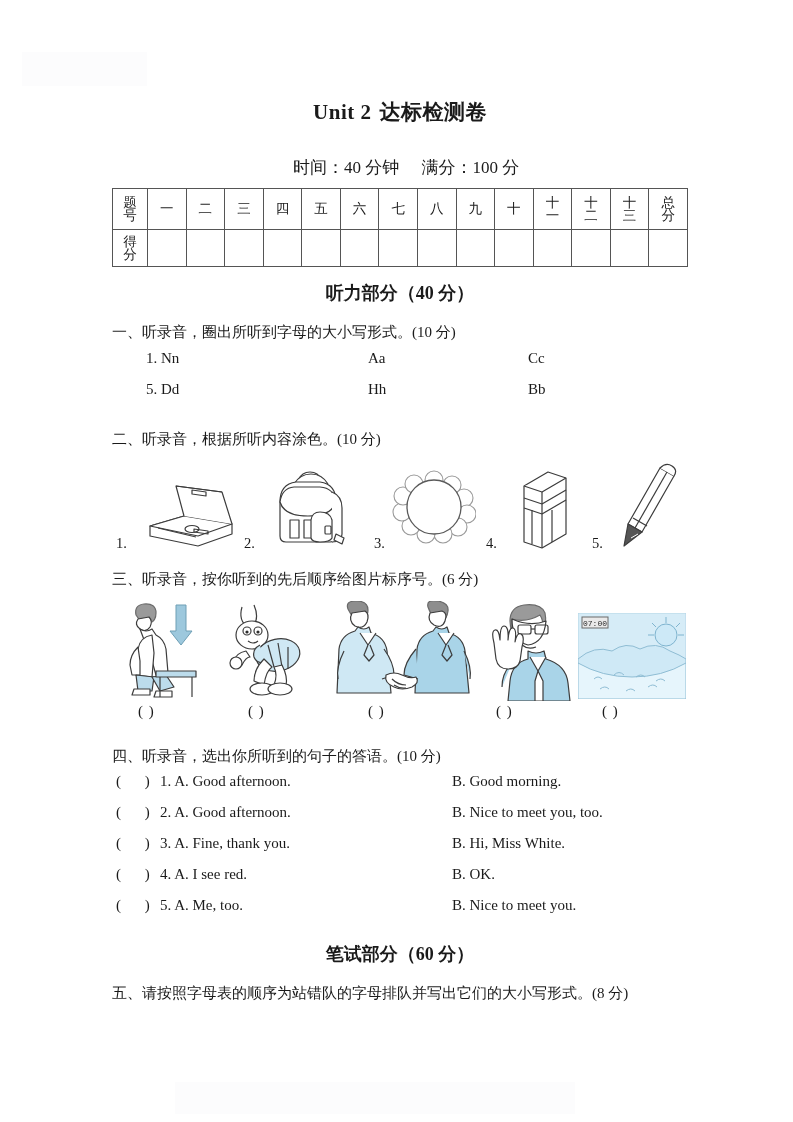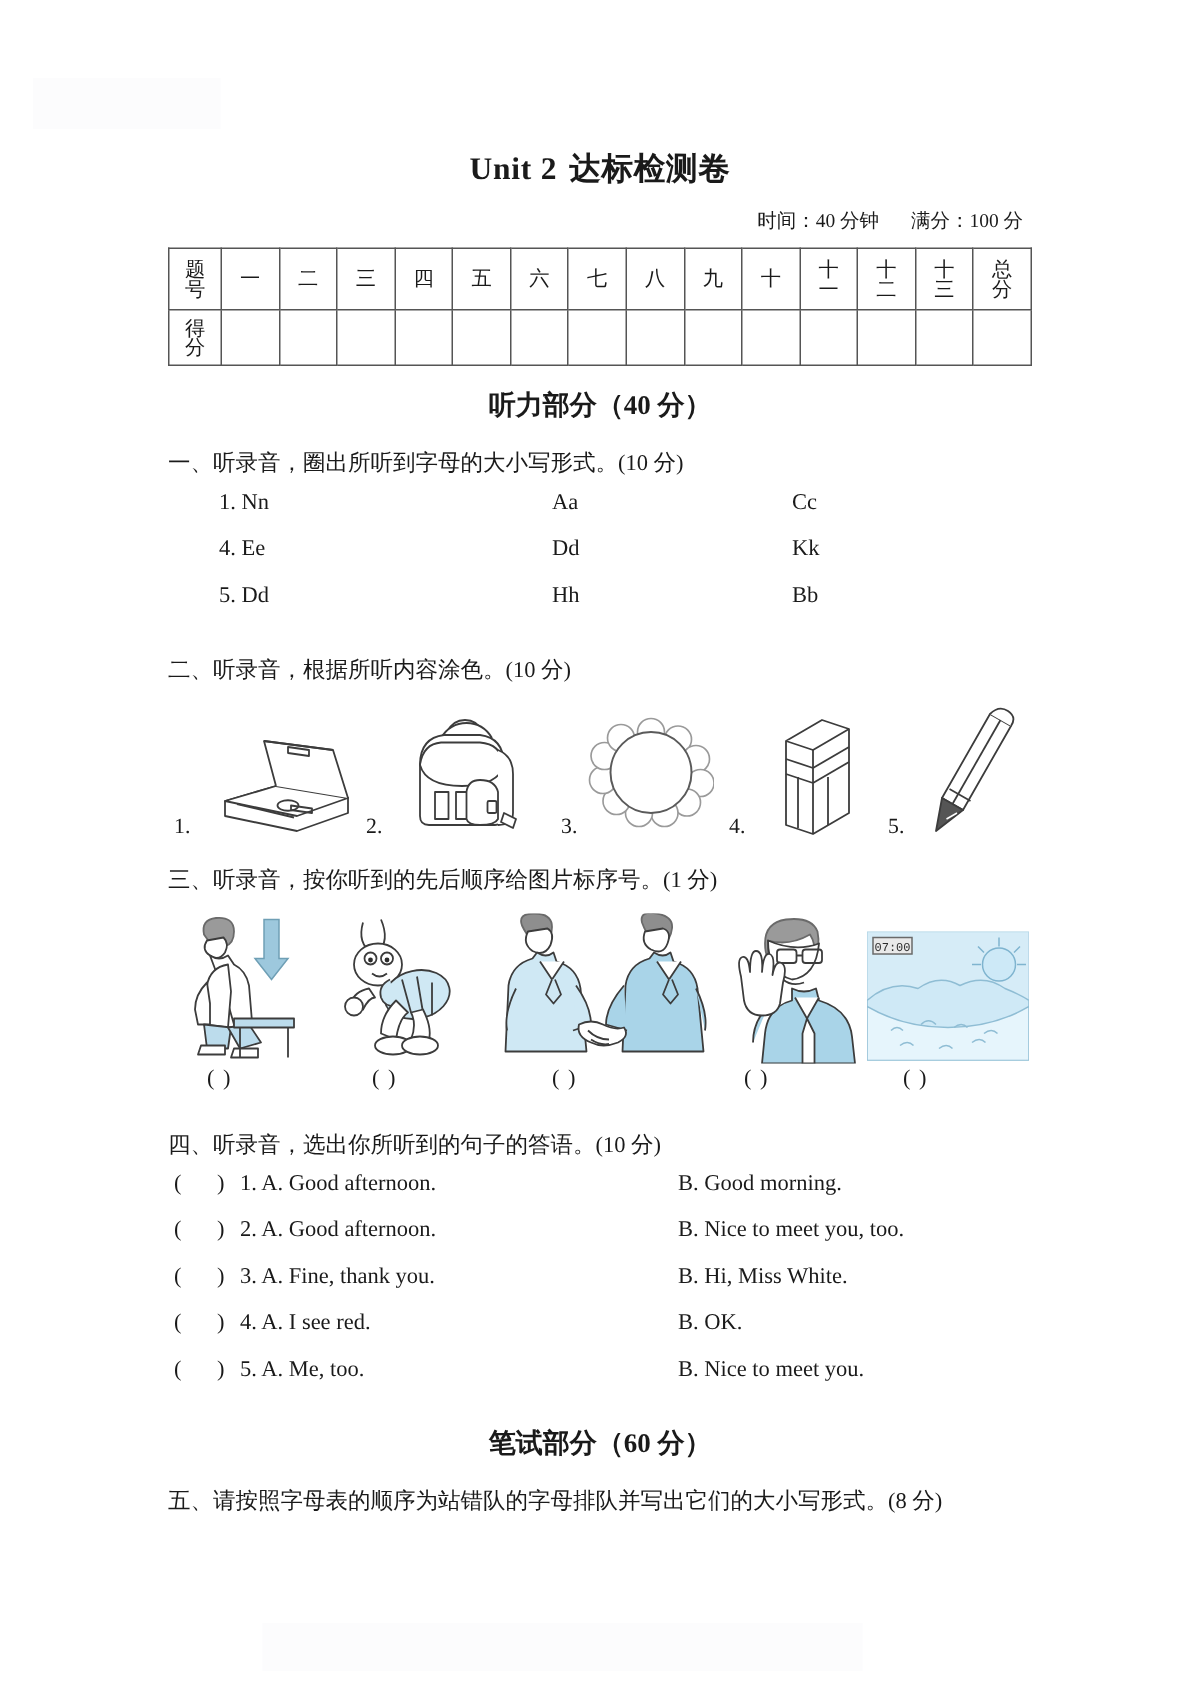--- a/index.html
+++ b/index.html
@@ -40,23 +40,23 @@
     text-align: center;
     font-size: 21px;
     font-weight: bold;
     letter-spacing: 0.5px;
     margin-top: 98px;
   }
   .title .t-en { font-family: "Liberation Serif", serif; margin-top: 24px; }
   .title .t-cn { margin-left: 8px; }
 
   .meta-line {
-    text-align: right;
-    font-size: 13px;
-    margin-top: 12px;
+    text-align: center;
+    font-size: 17px;
+    margin-top: 30px;
     padding-right: 6px;
   }
   .meta-line span { margin-left: 18px; }
 
   
   table.score {
     border-collapse: collapse;
     width: 576px;
     margin-top: 9px;
     table-layout: fixed;
@@ -236,25 +236,20 @@
     <div class="part-head">听力部分（40 分）</div>
 
     <div class="q-head">一、听录音，圈出所听到字母的大小写形式。(10 分)</div>
     <div class="letters">
       <div class="lrow">
         <span class="c1">1. Nn</span>
         <span class="c2">Aa</span>
         <span class="c3">Cc</span>
       </div>
       <div class="lrow">
-        <span class="c1">4. Ee</span>
-        <span class="c2">Dd</span>
-        <span class="c3">Kk</span>
-      </div>
-      <div class="lrow">
         <span class="c1">5. Dd</span>
         <span class="c2">Hh</span>
         <span class="c3">Bb</span>
       </div>
     </div>
 
     <div class="q-head">二、听录音，根据所听内容涂色。(10 分)</div>
     <div class="pics">
 
       <span class="pic-num" style="left:4px;">1.</span>
@@ -336,21 +331,21 @@
             <path d="M48 6 q6-6 12-2 q6 4 2 10"></path>
             <path d="M55 10 L23 66"></path>
             <path d="M16 62 L30 70 L12 84 Z" fill="#555"></path>
             <path d="M19 76 L26 72" stroke="#fff" stroke-width="1"></path>
             <path d="M21 56 L35 64"></path>
           </g>
         </svg>
       </div>
     </div>
 
-    <div class="q-head">三、听录音，按你听到的先后顺序给图片标序号。(1 分)</div>
+    <div class="q-head">三、听录音，按你听到的先后顺序给图片标序号。(6 分)</div>
     <div class="pics2">
 
       <div class="pic-cell" style="left:0px; bottom:0;">
         <svg class="art" width="96" height="100" viewBox="0 0 96 100">
           <g fill="#dff0f8" stroke="#3c3c3c" stroke-width="1.2" stroke-linejoin="round">
             <path d="M24 14 q-2-10 8-11 q12-1 12 9 q0 8-6 10 q-8 2-14-8 Z" fill="#9a9a9a" stroke="#6a6a6a"></path>
             <path d="M26 18 q-4 6 2 10 q6 4 10-2 q3-6-1-10 Z" fill="#fff"></path>
             <path d="M28 28 q6 4 12 0 l4 6 q8 4 10 14 l2 24 l-12 2 l-4-14 Z" fill="#fff"></path>
             <path d="M40 34 q-12 2-14 14 l-2 26 l16 2 l2-24 Z" fill="#fff"></path>
             <path d="M26 46 q-8 8-8 18 l2 10 l8 0 l0-14 Z" fill="#fff"></path>

